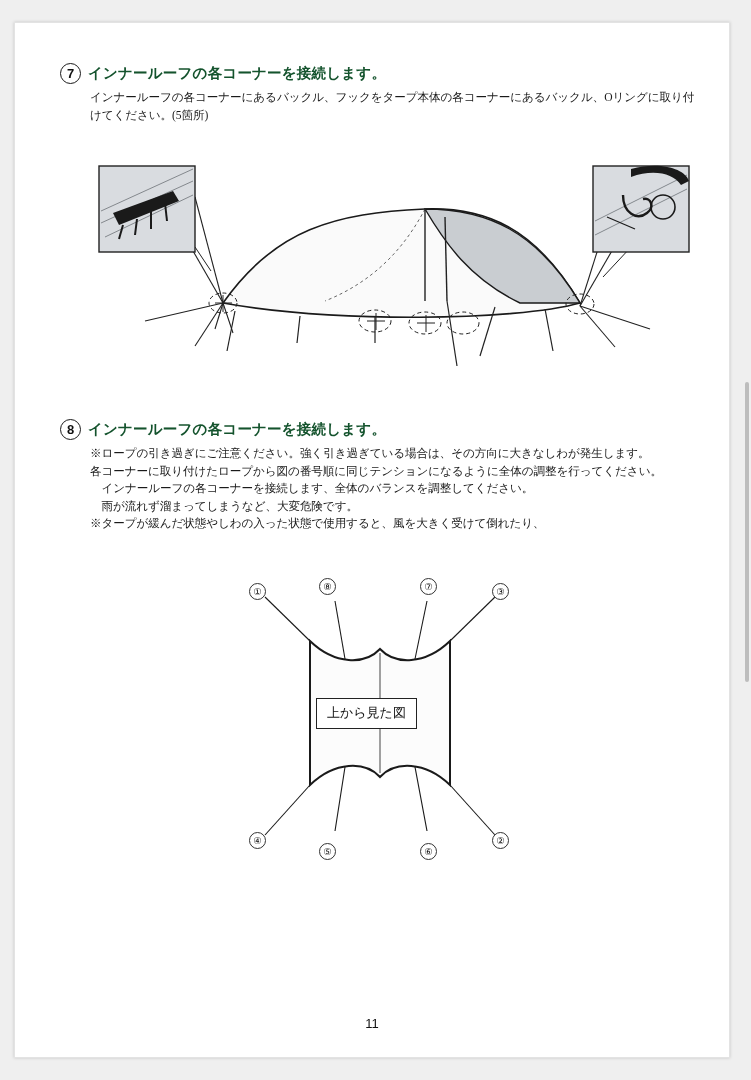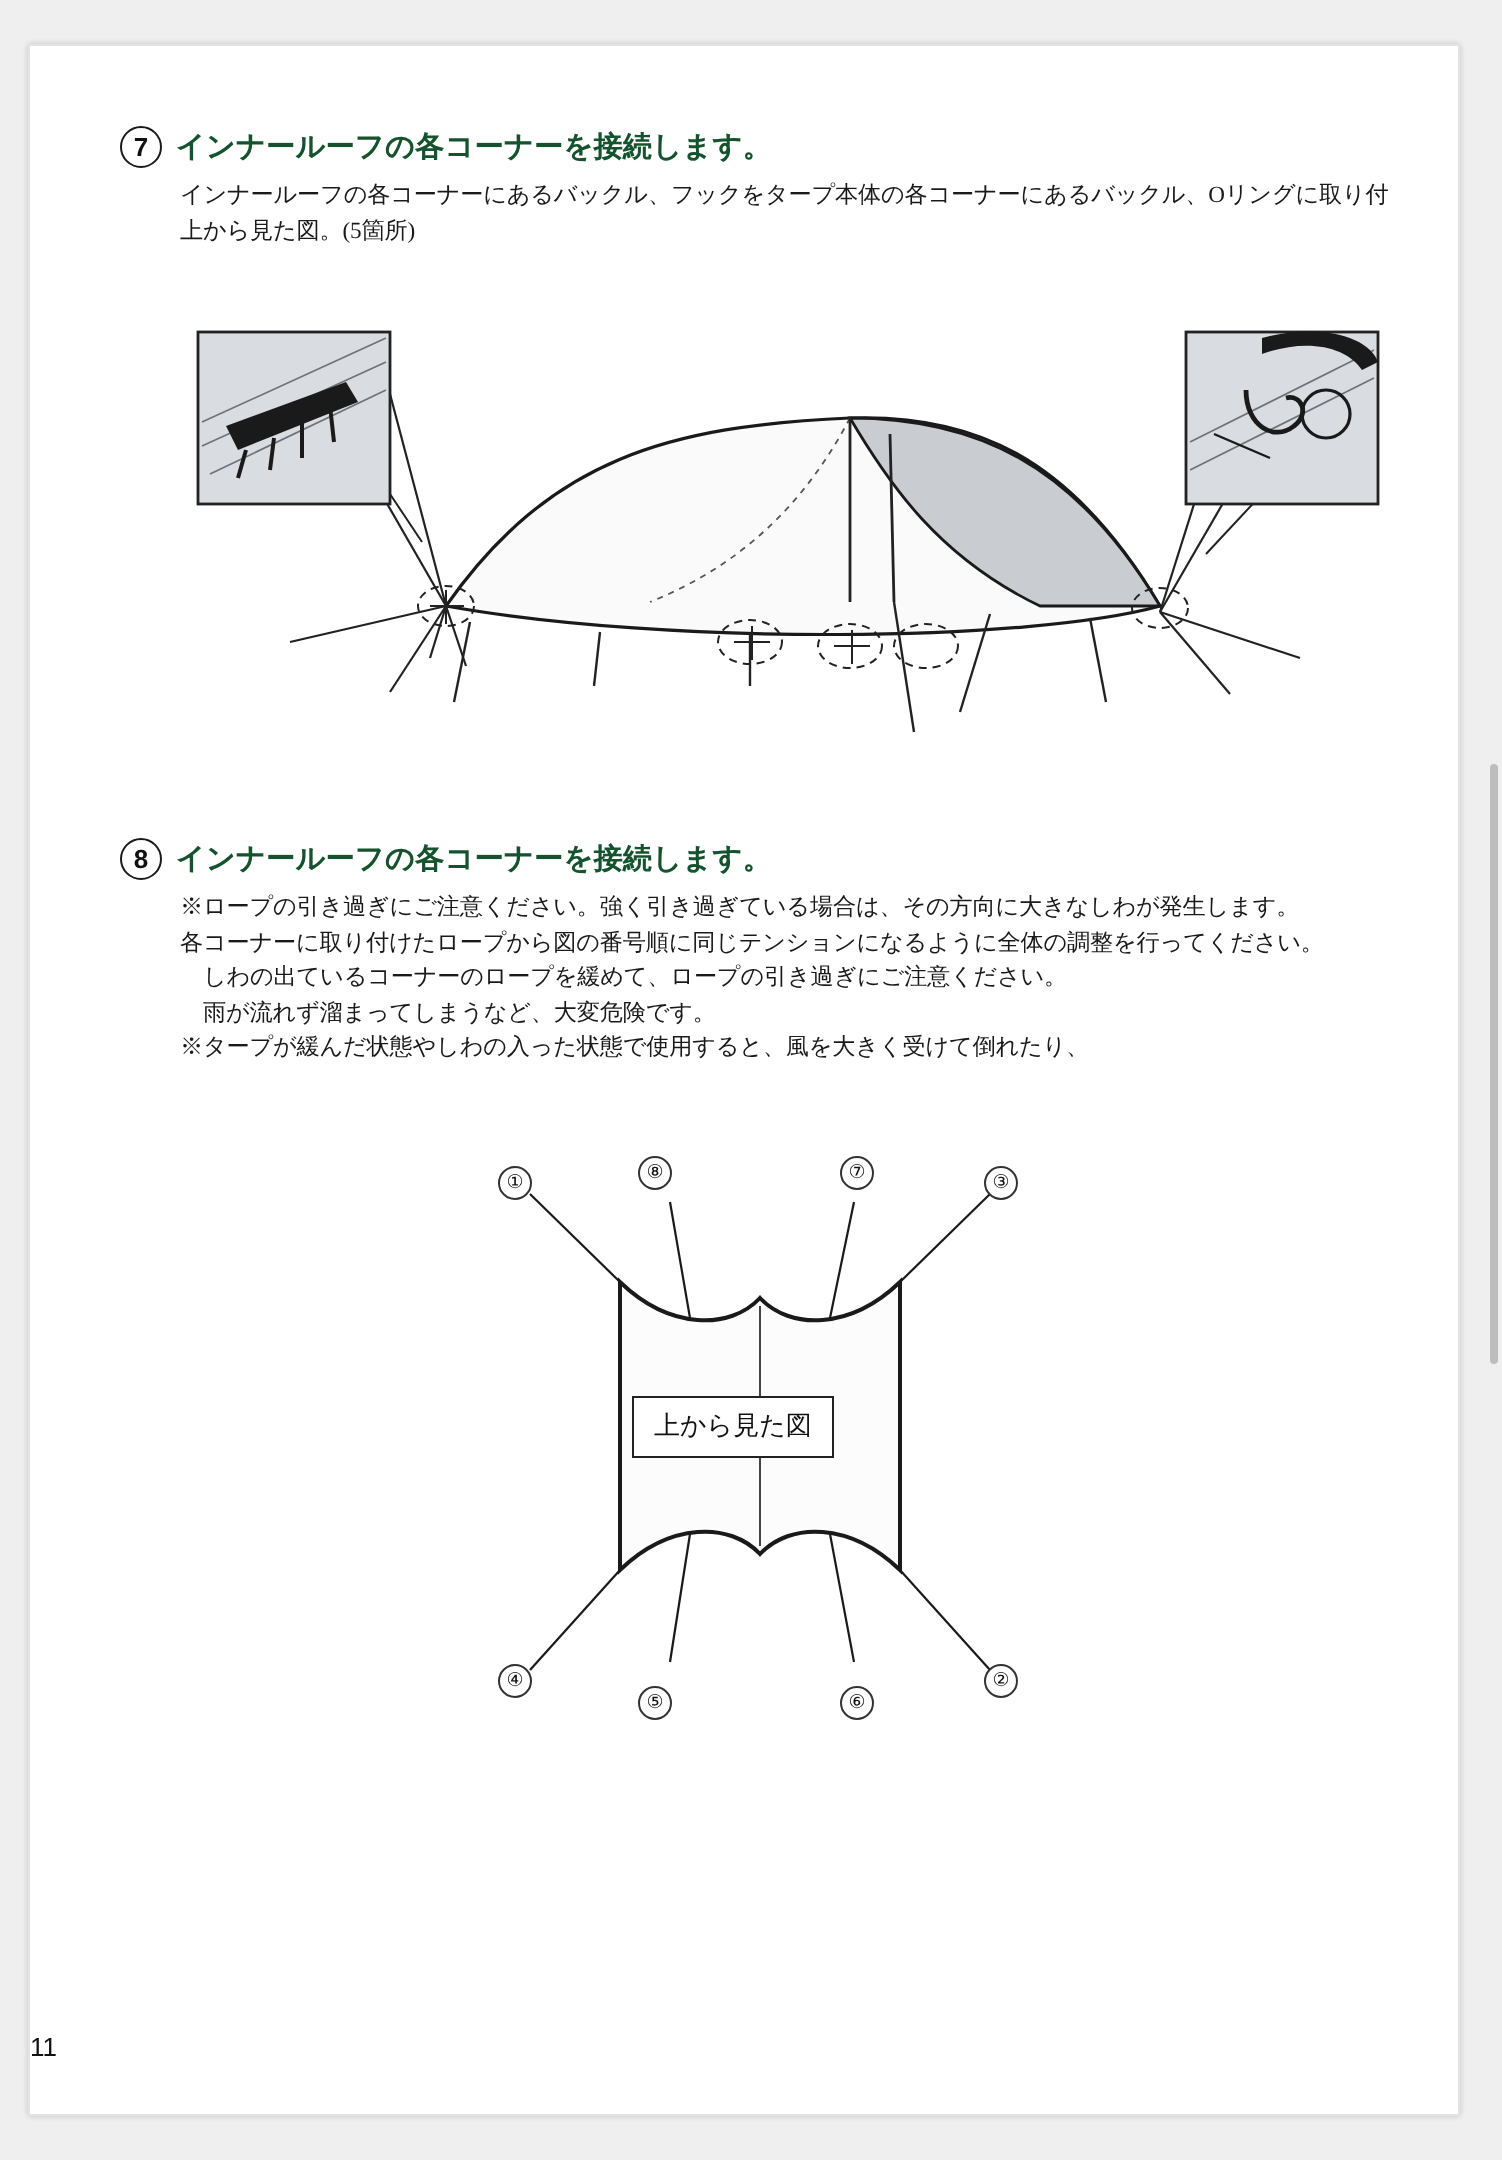--- a/index.html
+++ b/index.html
@@ -88,20 +88,21 @@
     left: 190px;
     top: 530px;
     width: 350px;
     height: 330px;
   }
   #page-number {
     position: absolute;
     bottom: 26px;
     left: 0;
     width: 100%;
+    text-align: center;
     font-size: 13px;
     color: #111;
   }
   .topview-label {
     position: absolute;
     border: 1.2px solid #222;
     background: #fff;
     font-size: 13px;
     color: #111;
     padding: 5px 10px 6px 10px;
@@ -128,21 +129,21 @@
 
   <div id="scrollbar"></div>
 
   <div id="page">
 
     <div class="step">
       <div class="step-num" style="left:45px; top:40px;">7</div>
       <div class="step-title" style="left:73px; top:41px;">インナールーフの各コーナーを接続します。</div>
       <div class="step-body" style="left:75px; top:66px; width:620px;">
         <div>インナールーフの各コーナーにあるバックル、フックをタープ本体の各コーナーにあるバックル、Oリングに取り付</div>
-        <div>上から見た図。(5箇所)</div>
+        <div>けてください。(5箇所)</div>
       </div>
     </div>
 
     <div id="fig7">
       <svg width="640" height="240" viewBox="0 0 640 240">
 
         <g stroke="#222" stroke-width="1.1" fill="none">
 
           <line x1="140" y1="178" x2="148" y2="152"></line>
           <line x1="148" y1="152" x2="95" y2="60"></line>
@@ -227,21 +228,21 @@
         </g>
       </svg>
     </div>
 
     <div class="step">
       <div class="step-num" style="left:45px; top:396px;">8</div>
       <div class="step-title" style="left:73px; top:397px;">インナールーフの各コーナーを接続します。</div>
       <div class="step-body" style="left:75px; top:422px; width:625px;">
         <div>※ロープの引き過ぎにご注意ください。強く引き過ぎている場合は、その方向に大きなしわが発生します。</div>
         <div>各コーナーに取り付けたロープから図の番号順に同じテンションになるように全体の調整を行ってください。</div>
-        <div>　しわの出ているコーナーのロープを緩めて、ロープの引き過ぎにご注意ください。</div>
+        <div>　インナールーフの各コーナーを接続します、全体のバランスを調整してください。</div>
         <div>　雨が流れず溜まってしまうなど、大変危険です。</div>
         <div>※タープが緩んだ状態やしわの入った状態で使用すると、風を大きく受けて倒れたり、</div>
       </div>
     </div>
 
     <div id="fig8">
       <svg width="350" height="330" viewBox="0 0 350 330">
 
         <path d="M105 88
                  C130 112 160 112 175 96

